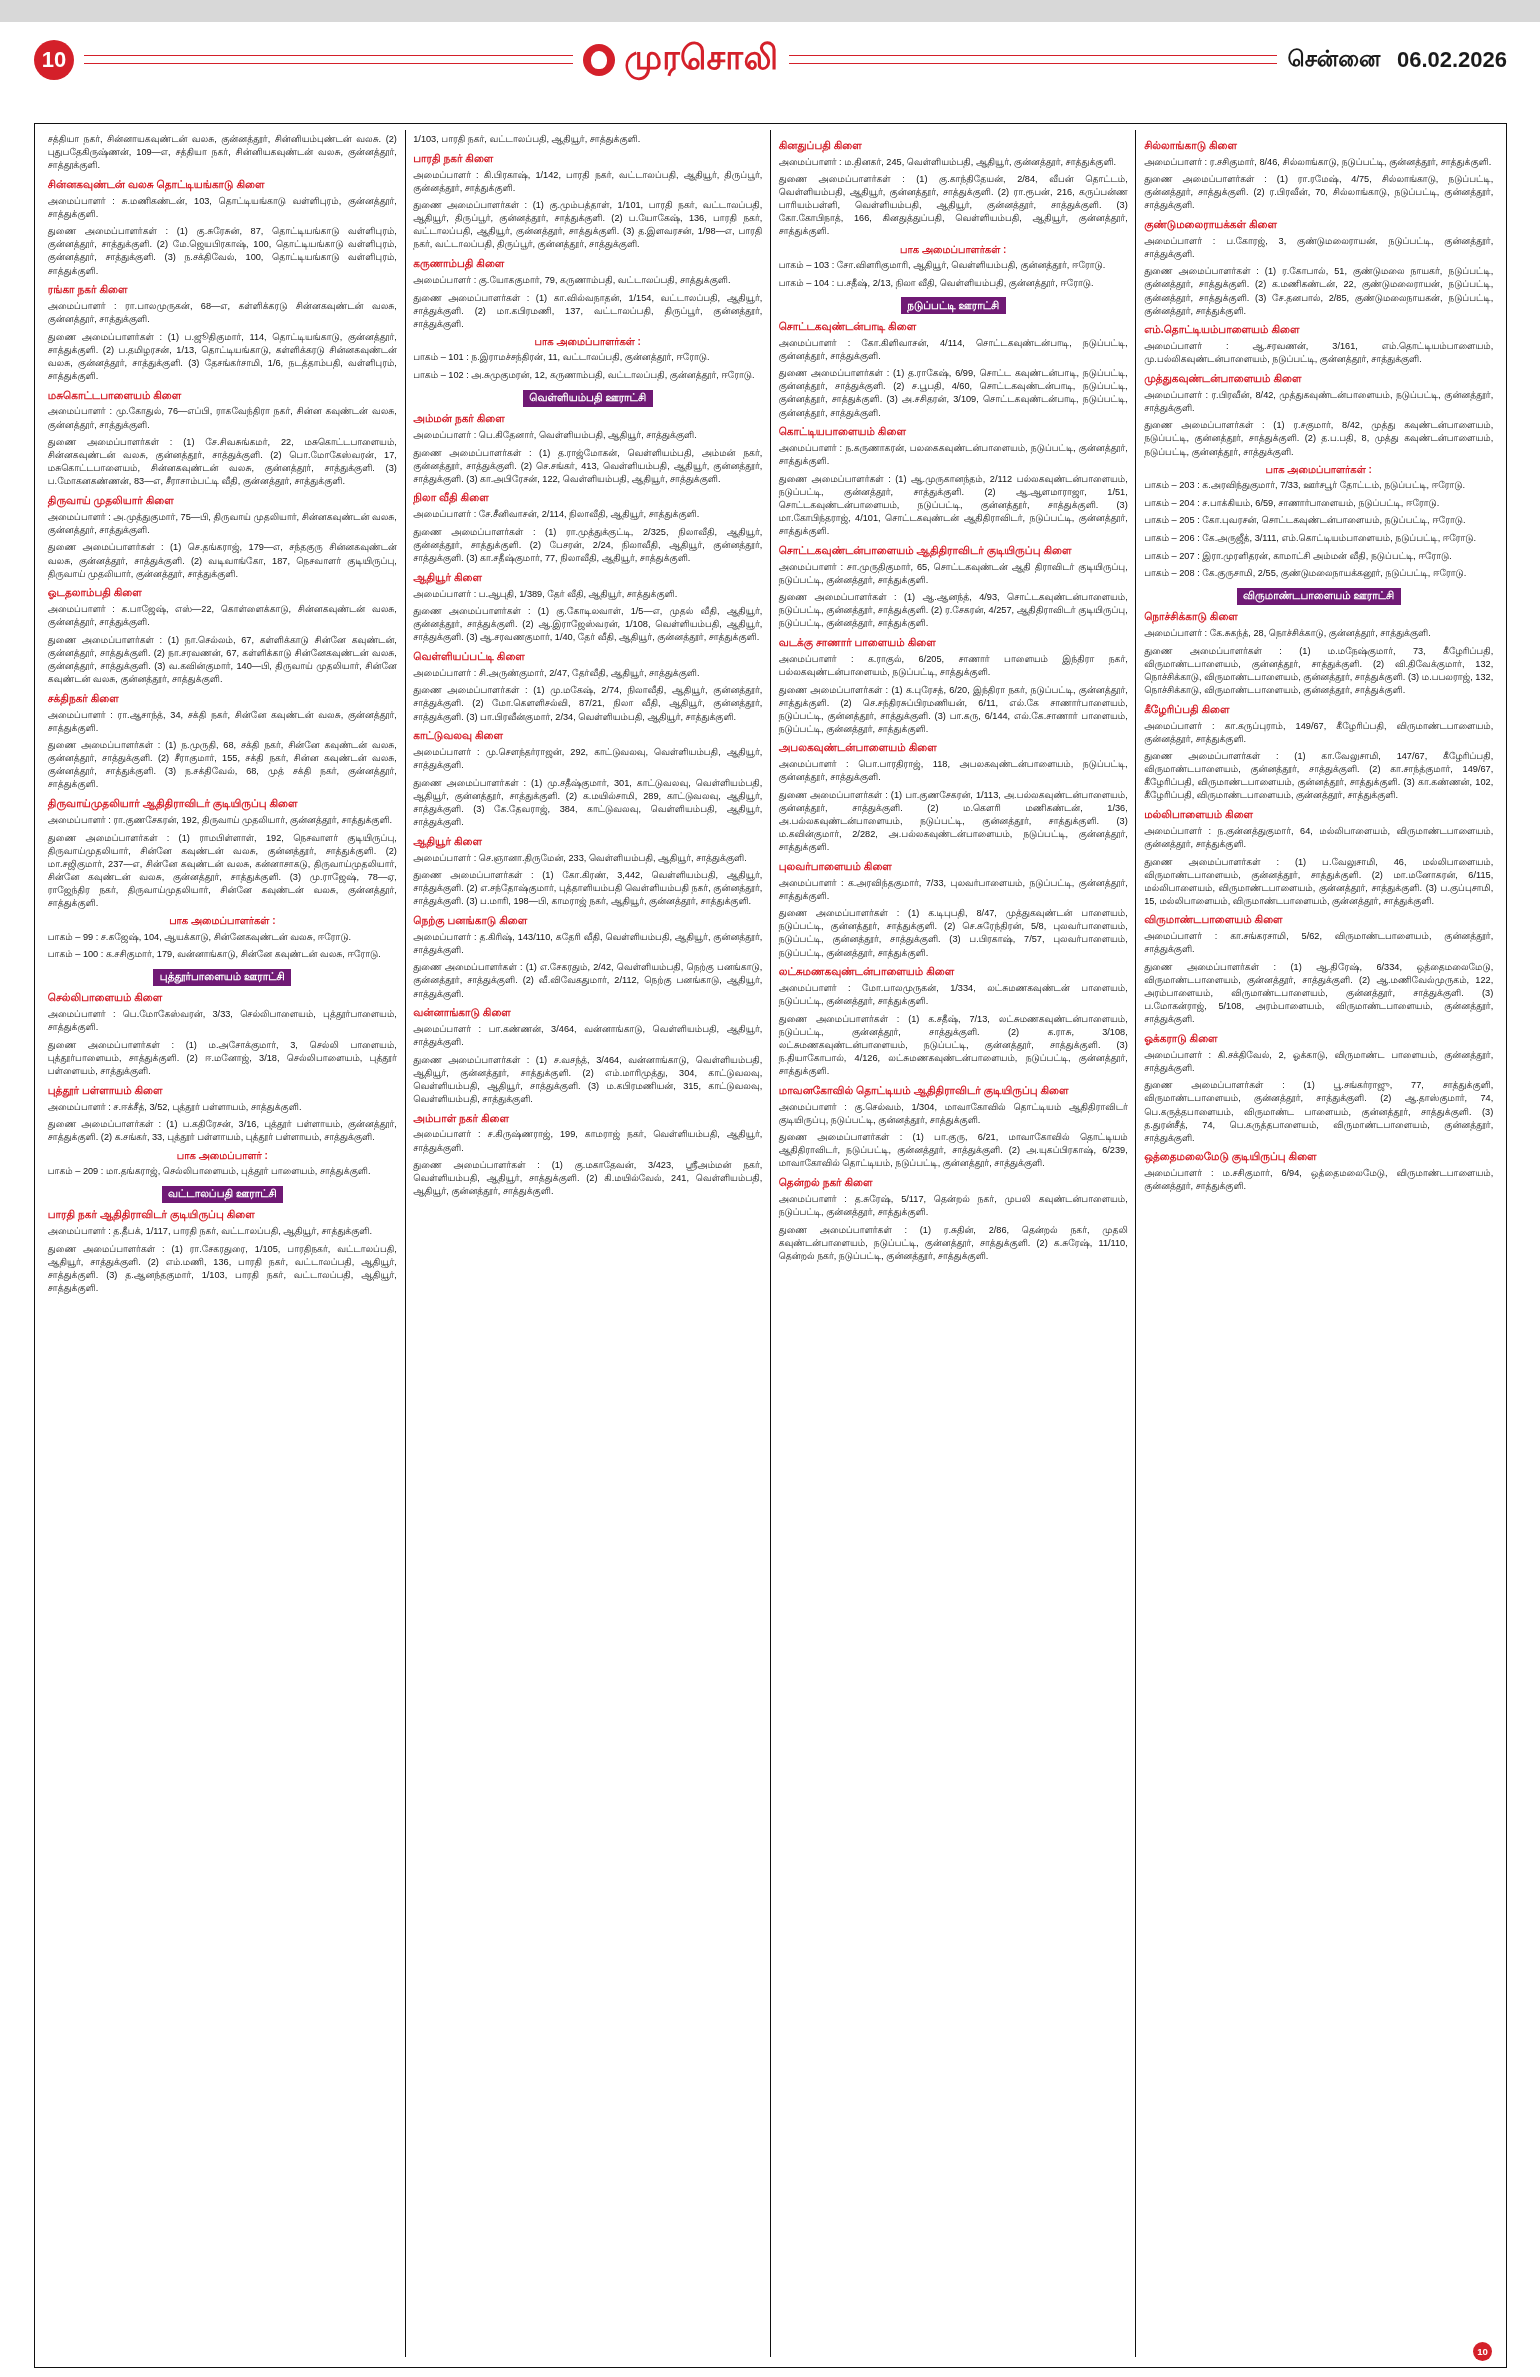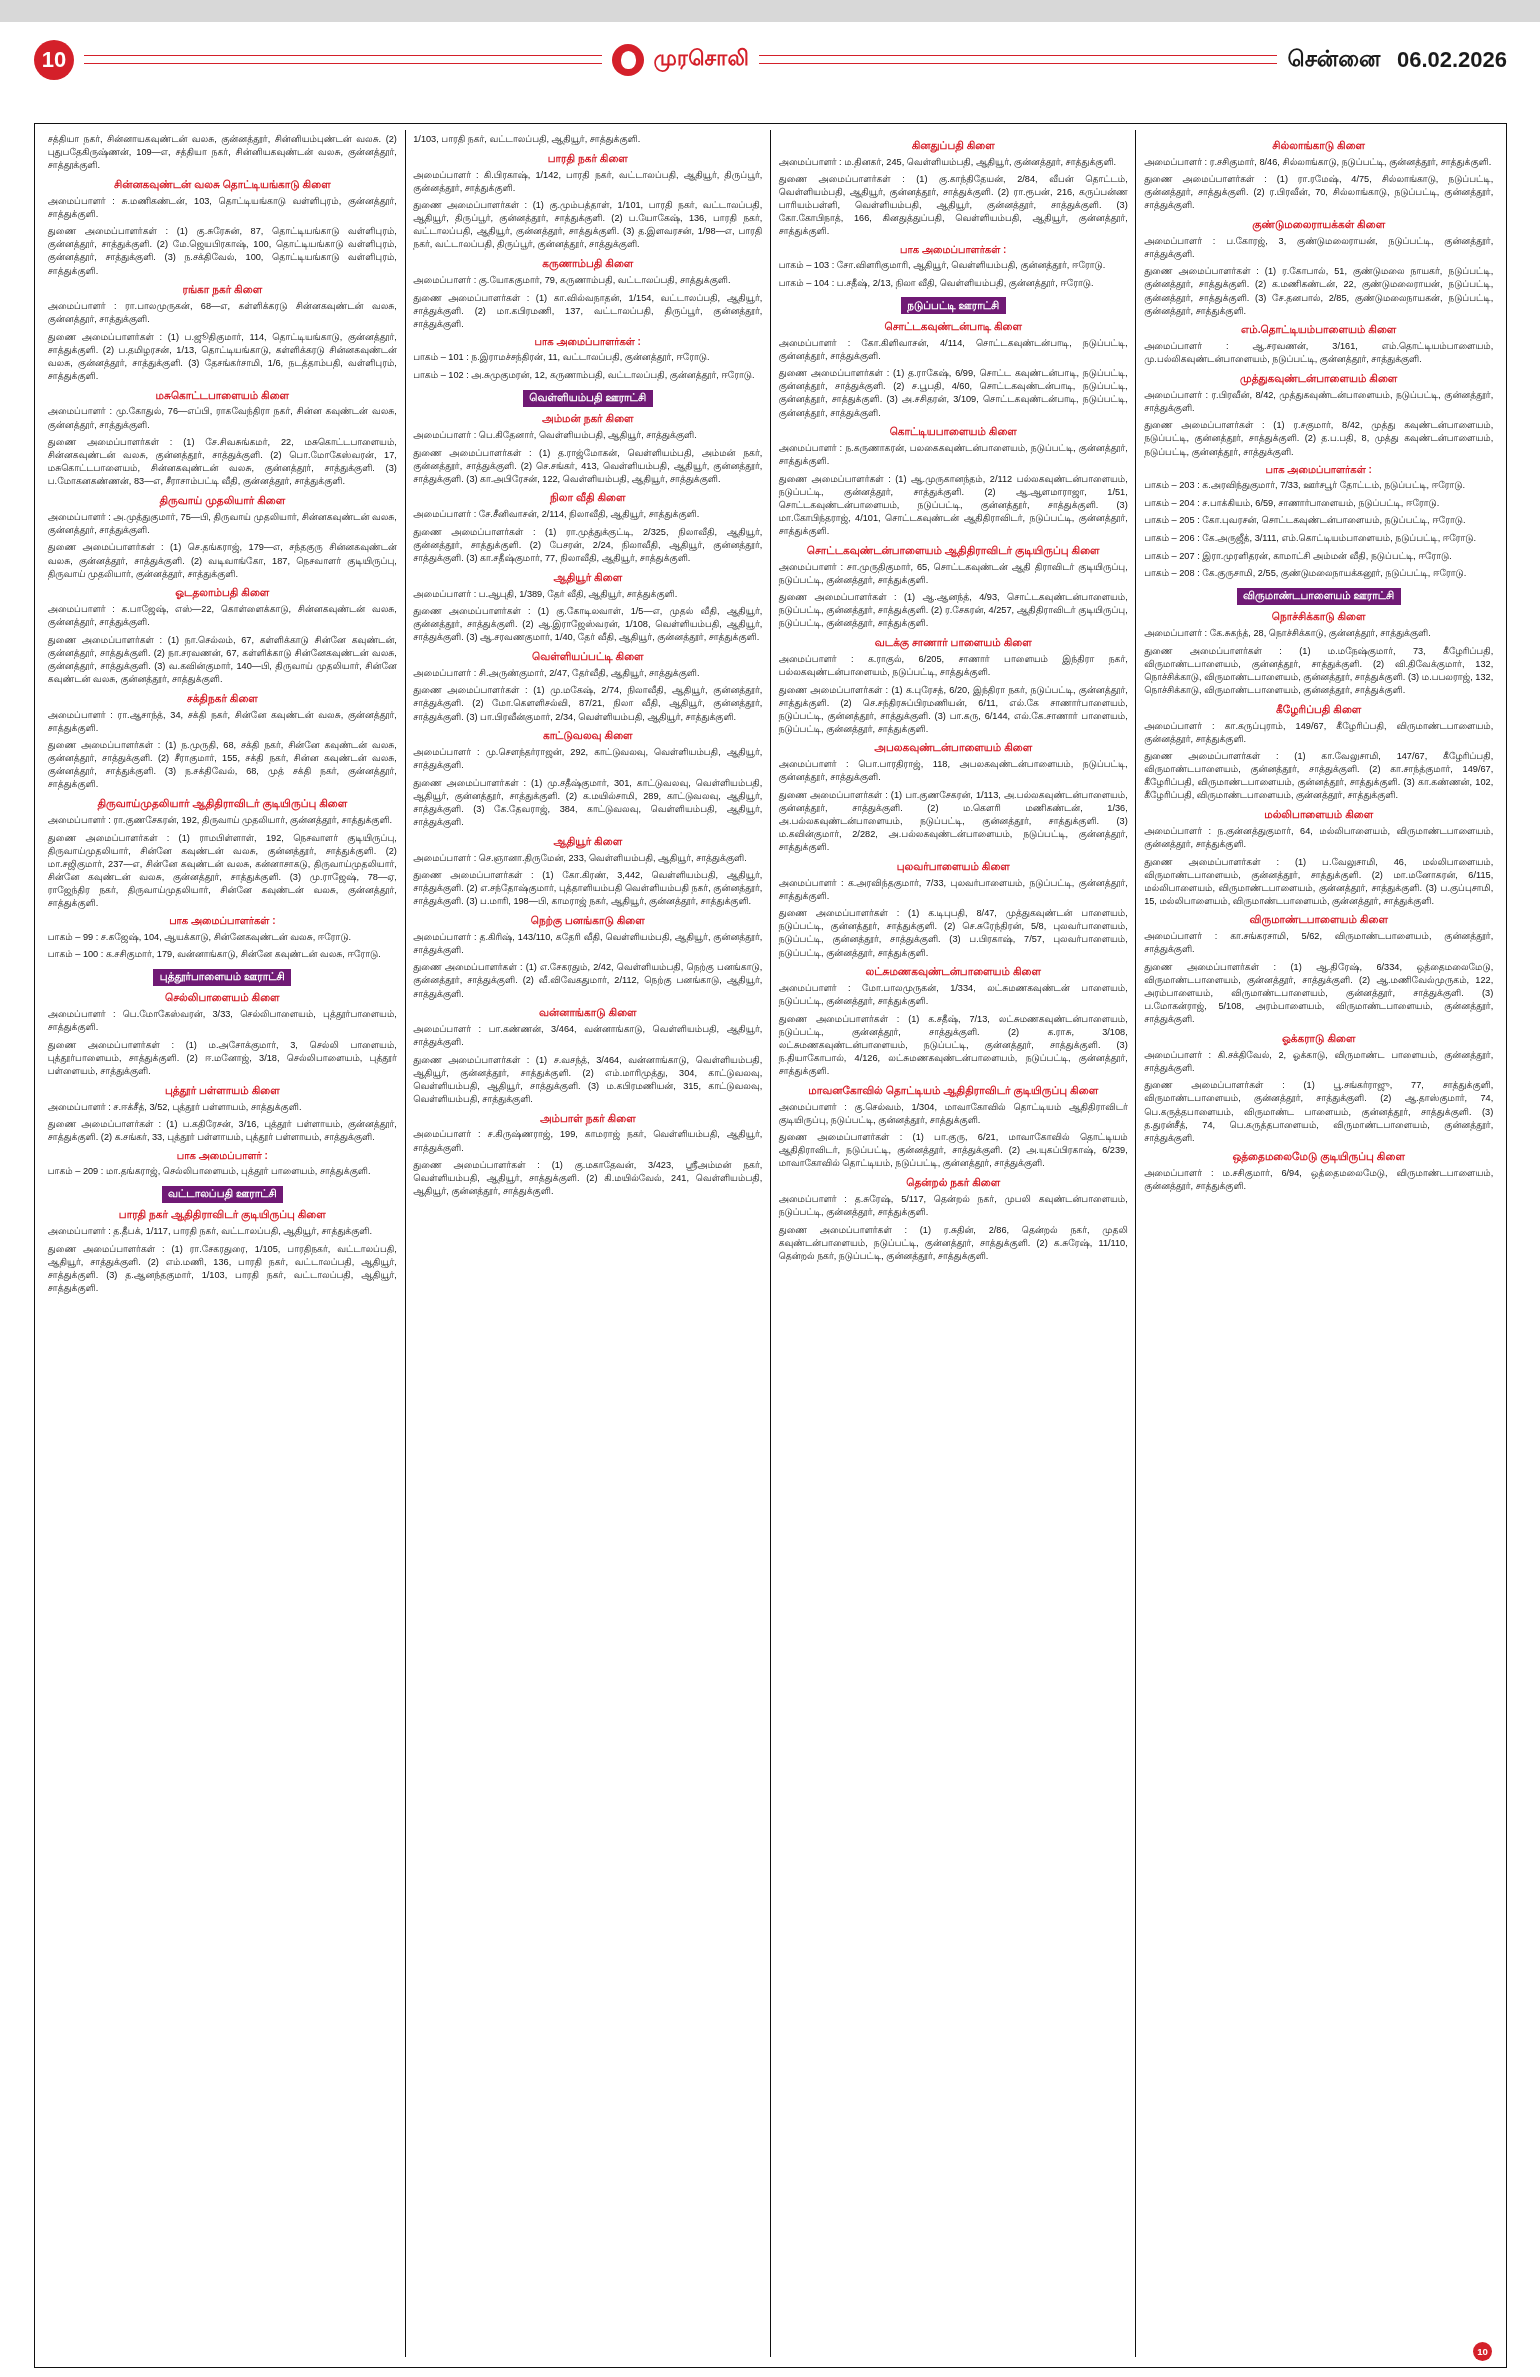--- a/index.html
+++ b/index.html
@@ -25,21 +25,21 @@
   .brand{
     display:flex;align-items:center;gap:9px;flex:0 0 auto;
   }
   .brand-logo{
     width:32px;height:32px;border-radius:50%;background:#d4202a;position:relative;
   }
   .brand-logo:after{
     content:"";position:absolute;left:8.3px;top:7px;width:15.3px;height:18px;
     background:#ffffff;border-radius:50% 50% 45% 45%;
   }
-  .brand-name{font-size:21px;color:#d4202a;font-weight:bold;letter-spacing:0.3px;}
+  .brand-name{font-size:34px;color:#d4202a;font-weight:bold;letter-spacing:0.3px;}
   .dateline{
     display:flex;align-items:center;gap:16.6px;flex:0 0 auto;font-size:22px;
     color:#d4202a;font-weight:bold;
   }
   .dateline .city{color:#1b1b1b;}
   .dateline .date{color:#1b1b1b;}
   
   .frame{
     position:absolute;left:34px;right:34px;top:101px;bottom:31px;
     border:1.9px solid #111111;box-sizing:border-box;
@@ -52,21 +52,21 @@
     border-right:1.3px solid #111111;
     overflow:hidden;
   }
   .col:last-child{border-right:none;}
   
   .p{
     font-size:9.2px;line-height:1.42;color:#111111;text-align:justify;
     margin:0 0 4.5px 0;
   }
   .h-red{
-    color:#d4202a;font-weight:bold;font-size:10.5px;text-align:center;
+    color:#d4202a;font-weight:bold;font-size:10.5px;text-align:left;
     margin:5.7px 0 3.2px 0;line-height:1.3;
   }
   .h-pink{
     display:block;text-align:center;margin:7.7px auto 3.8px auto;
   }
   .h-pink span{
     background:#701a75;color:#ffffff;font-weight:bold;font-size:10.5px;
     padding:1.3px 6.4px 1.9px 6.4px;display:inline-block;line-height:1.3;
   }
   .sub-red{

